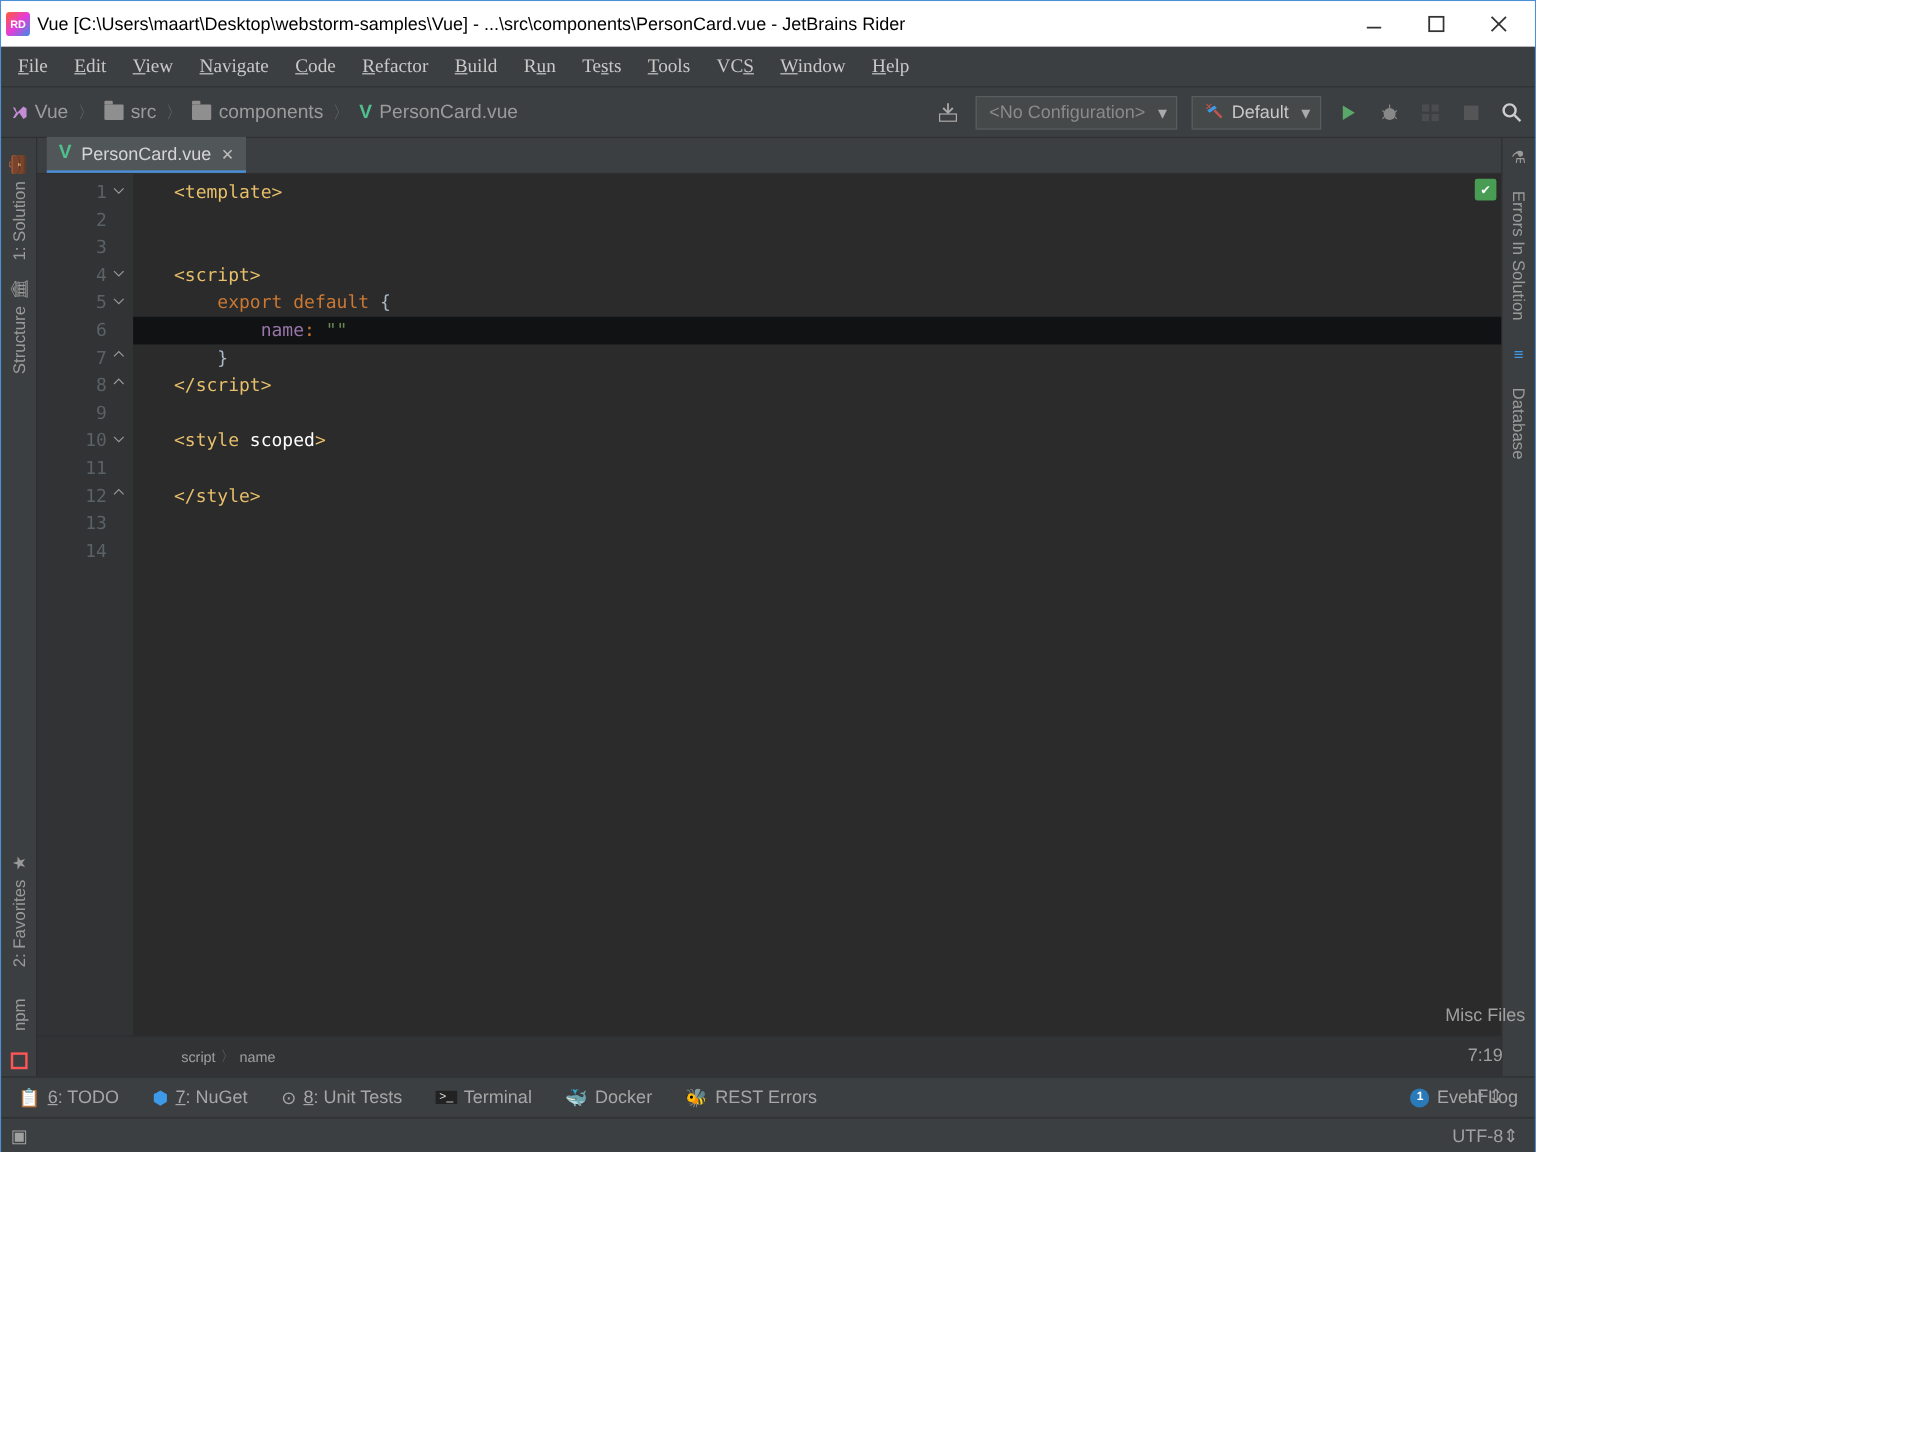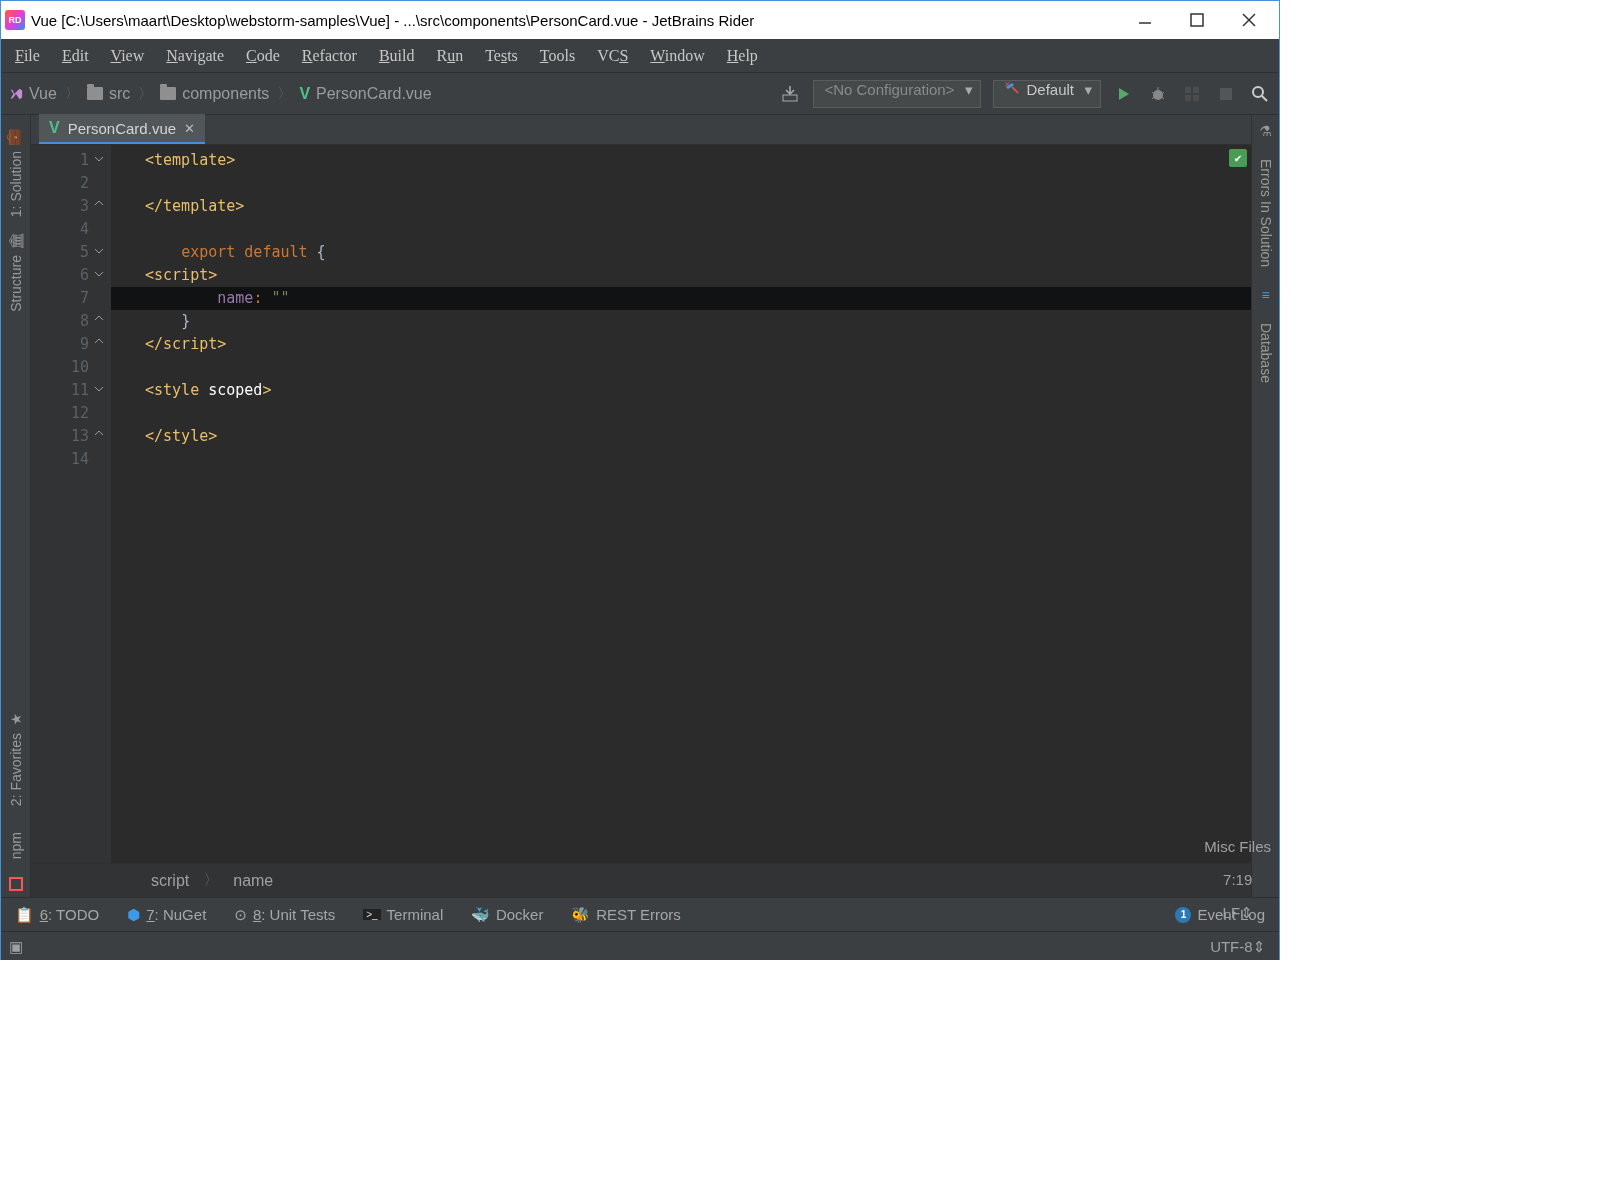--- a/index.html
+++ b/index.html
@@ -44,21 +44,21 @@
 .crumb { display: flex; align-items: center; gap: 6px; color: #9b9b9b; font-size: 16px; }
 .crumb-sep { color: #666; font-size: 14px; }
 .crumb-icon { width: 16px; height: 13px; background: #8f8f8f; border-radius: 1px; position: relative; }
 .crumb-icon::before { content:""; position:absolute; top:-3px; left:0; width:7px; height:3px; background:#8f8f8f; border-radius:1px 1px 0 0;}
 .vs-icon { width:14px; height:14px; }
 .vue-icon { color:#4fc08d; font-weight:bold; font-size:16px; }
 
 .nav-right { display: flex; align-items: center; gap: 12px; }
 .config-select {
   background: #45494a; border: 1px solid #5a5d5e; height: 28px; padding: 0 26px 0 10px;
-  color: #8a8a8a; font-size: 15px; display: flex; align-items: flex-start; position: relative;
+  color: #8a8a8a; font-size: 15px; display: flex; align-items: center; position: relative;
 }
 .config-select::after { content:"▾"; position:absolute; right:8px; color:#aaa; }
 .default-select { color: #c8c8c8; }
 .tool-icon { width: 22px; height: 22px; display:flex; align-items:center; justify-content:center; }
 
 .main-area { flex: 1; display: flex; }
 .left-rail {
   width: 30px; background: #3c3f41; border-right: 1px solid #2d2f30;
   display: flex; flex-direction: column; align-items: center; padding-top: 6px;
   justify-content: space-between;
@@ -96,22 +96,22 @@
 .tag-y { color: #e8bf6a; }
 .kw { color: #cc7832; }
 .str { color: #6a8759; }
 .prop { color: #9876aa; }
 .punct { color: #a9b7c6; }
 .attr { color: #ffffff; }
 .save-ok { position:absolute; top:4px; right:4px; width:18px; height:18px; background:#499c54; display:flex; align-items:center; justify-content:center; color:#fff; font-size:12px; border-radius:2px;}
 
 .breadcrumb-bar {
   height: 34px; background: #313335; border-top: 1px solid #2d2f30;
-  display: flex; align-items: center; padding-left: 120px; gap: 14px;
-  color: #a0a0a0; font-size: 16px;
+  display: flex; align-items: center; padding-left: 120px; gap: 4px;
+  color: #a0a0a0; font-size: 12px;
 }
 
 .tool-windows {
   height: 34px; background: #3c3f41; border-top: 1px solid #2d2f30;
   display: flex; align-items: center; padding: 0 14px; gap: 28px;
 }
 .tw-item { display: flex; align-items: center; gap: 6px; color: #a6a6a6; font-size: 15px; }
 .tw-item .u { text-decoration: underline; }
 .tw-right { margin-left: auto; }
 
@@ -302,30 +302,27 @@
               <div class="line-no">12</div>
             <div class="line-no">13</div>
               <div class="line-no">14</div>
           </div>
           <div class="code-area">
             <div class="save-ok">✔</div>
             <div class="code-line"><span class="fold-mark"><svg width="10" height="10">
                     <path d="M1 4 L5 8 L9 4" fill="none" stroke="#999"></path>
                   </svg></span><span class="tag-y">&lt;template&gt;</span></div>
             <div class="code-line"></div>
-            <div class="code-line"><span class="fold-mark"><svg width="10" height="10">
-                    <path d="M1 6 L5 2 L9 6" fill="none" stroke="#999"></path>
-                  </svg></span><span class="tag-y">&lt;/template&gt;</span></div>
             <div class="code-line"></div>
+            <div class="code-line"><span class="fold-mark"><svg width="10" height="10">
+                    <path d="M1 4 L5 8 L9 4" fill="none" stroke="#999"></path>
+                  </svg></span><span class="tag-y">&lt;script&gt;</span></div>
             <div class="code-line"><span class="fold-mark"><svg width="10" height="10">
                     <path d="M1 4 L5 8 L9 4" fill="none" stroke="#999"></path>
                   </svg></span>    <span class="kw">export default</span> <span class="punct">{</span></div>
-            <div class="code-line"><span class="fold-mark"><svg width="10" height="10">
-                    <path d="M1 4 L5 8 L9 4" fill="none" stroke="#999"></path>
-                  </svg></span><span class="tag-y">&lt;script&gt;</span></div>
             <div class="code-line hl">        <span class="prop">name</span><span class="kw">:</span> <span class="str">""</span></div>
             <div class="code-line"><span class="fold-mark"><svg width="10" height="10">
                     <path d="M1 6 L5 2 L9 6" fill="none" stroke="#999"></path>
                   </svg></span>    <span class="punct">}</span></div>
             <div class="code-line"><span class="fold-mark"><svg width="10" height="10">
                     <path d="M1 6 L5 2 L9 6" fill="none" stroke="#999"></path>
                   </svg></span><span class="tag-y">&lt;/script&gt;</span></div>
             <div class="code-line"></div>
             <div class="code-line"><span class="fold-mark"><svg width="10" height="10">
                     <path d="M1 4 L5 8 L9 4" fill="none" stroke="#999"></path>

